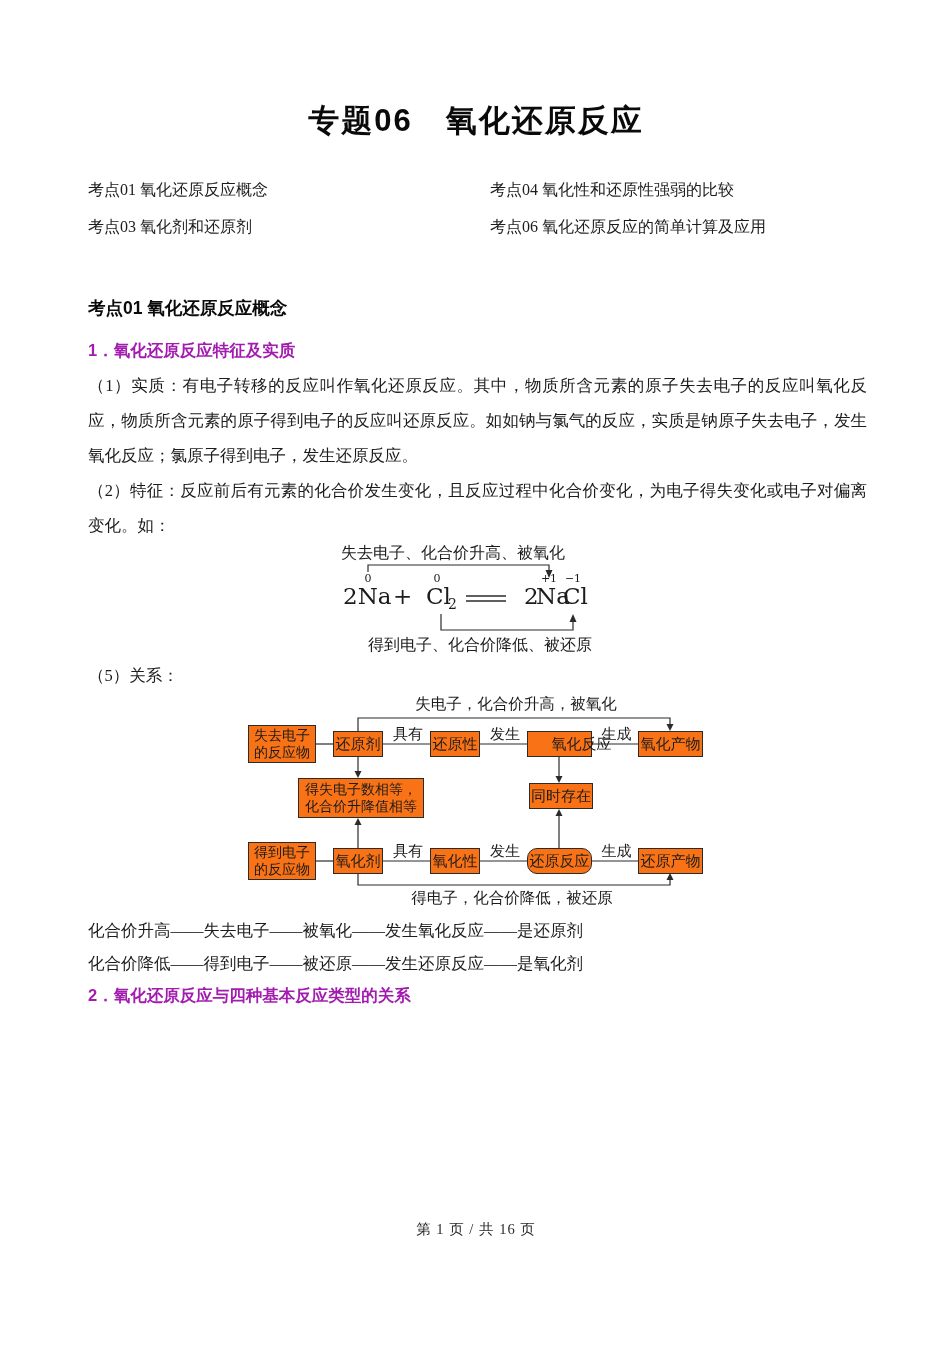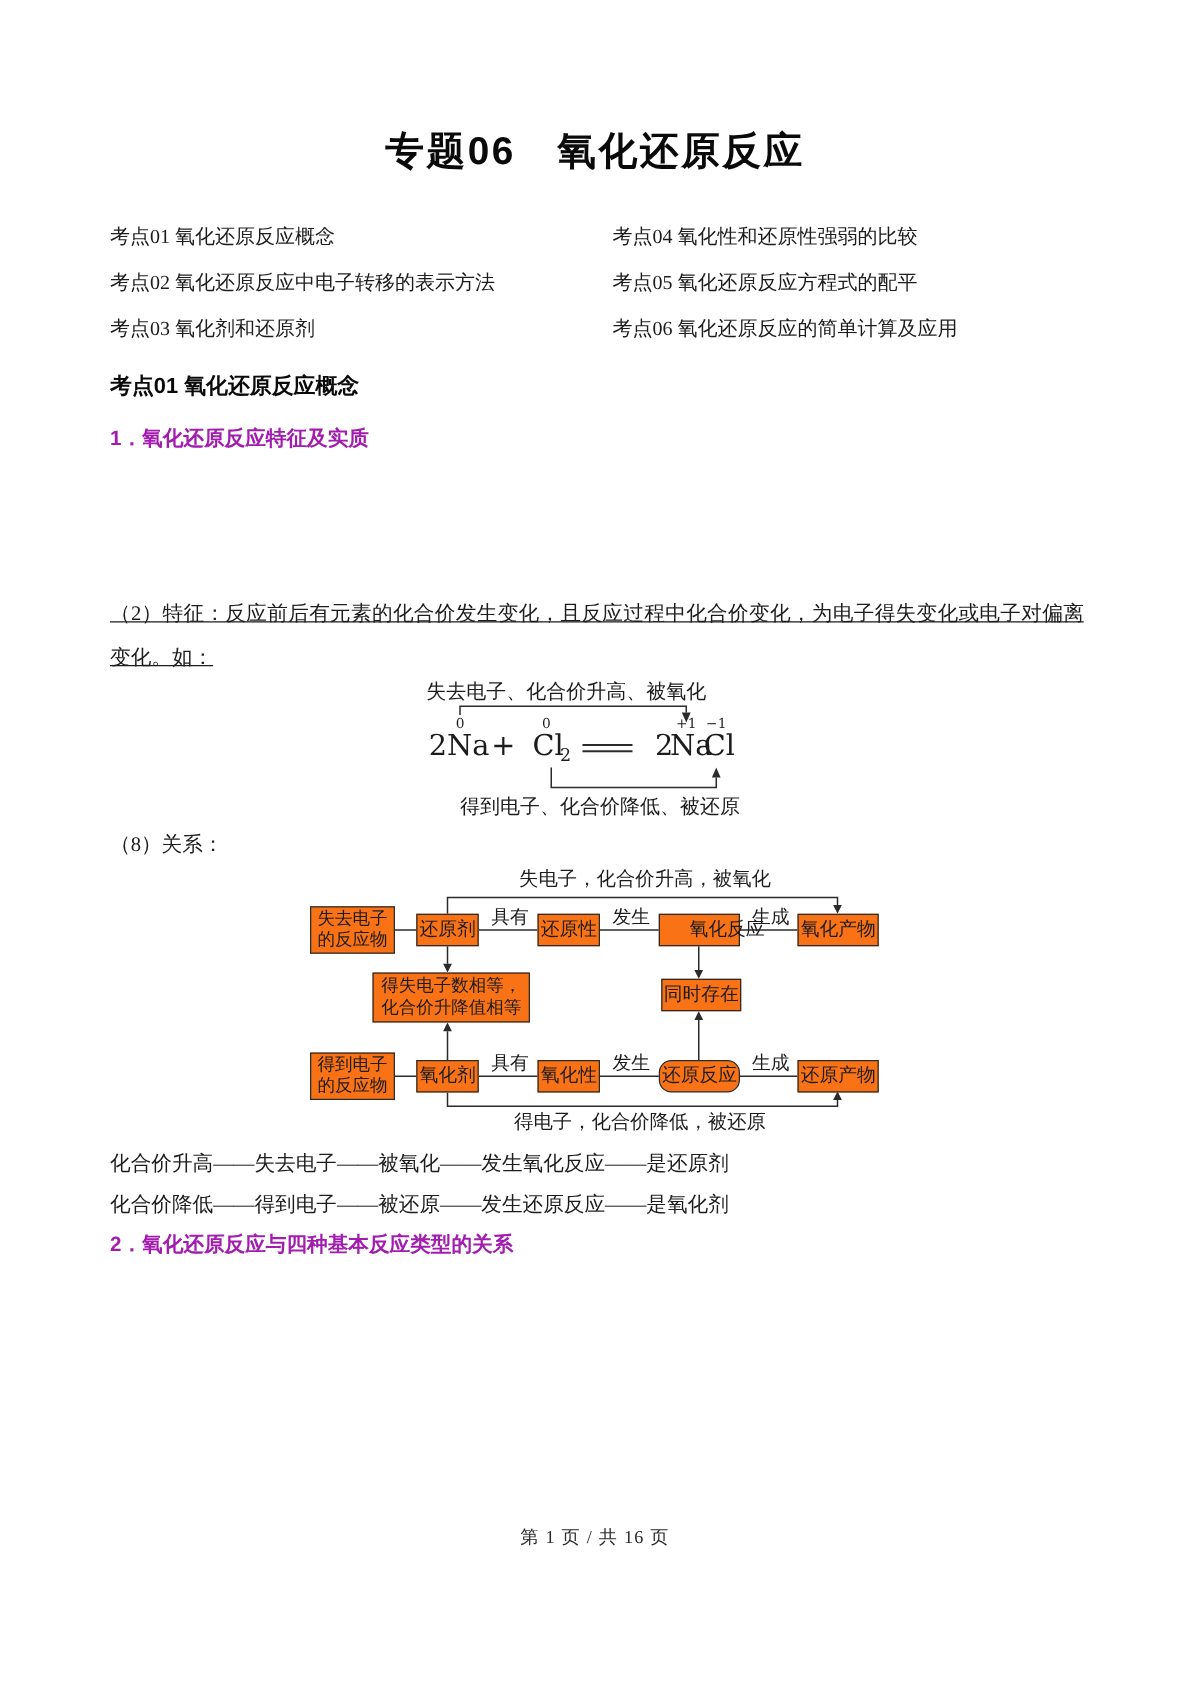--- a/index.html
+++ b/index.html
@@ -76,35 +76,32 @@
 <div class="page">
 
   <h1 class="title">专题06　氧化还原反应</h1>
 
   <div class="toc">
     <div class="toc-row">
       <span class="toc-item left">考点01 氧化还原反应概念</span>
       <span class="toc-item">考点04 氧化性和还原性强弱的比较</span>
     </div>
     <div class="toc-row">
-      <span class="toc-item left">考点02 氧化还原反应中电子转移的表示方法</span>
-      <span class="toc-item">考点05 氧化还原反应方程式的配平</span>
-    </div>
-    <div class="toc-row">
       <span class="toc-item left">考点03 氧化剂和还原剂</span>
       <span class="toc-item">考点06 氧化还原反应的简单计算及应用</span>
     </div>
   </div>
 
   <h2 class="h-section" style="top:296px;">考点01 氧化还原反应概念</h2>
 
   <h3 class="h-sub" style="top:340px;">1．氧化还原反应特征及实质</h3>
 
-
-  <p class="para" style="top:473px;text-decoration:underline;">（2）特征：反应前后有元素的化合价发生变化，且反应过程中化合价变化，为电子得失变化或电子对偏离变化。如：</p>
+  <p class="para" style="top:368px;">（1）实质：有电子转移的反应叫作氧化还原反应。其中，物质所含元素的原子失去电子的反应叫氧化反应，物质所含元素的原子得到电子的反应叫还原反应。如如钠与氯气的反应，实质是钠原子失去电子，发生氧化反应；氯原子得到电子，发生还原反应。</p>
+
+  <p class="para" style="top:473px;">（2）特征：反应前后有元素的化合价发生变化，且反应过程中化合价变化，为电子得失变化或电子对偏离变化。如：</p>
 
   <div class="equation">
     <svg width="320" height="118" viewBox="0 0 320 118">
       <text class="eq-cn" x="123" y="18" text-anchor="middle">失去电子、化合价升高、被氧化</text>
       <path class="eq-bracket" d="M38,32 V25 H219 V30"></path>
       <polygon class="eq-arrow" points="215.5,30 222.5,30 219,38"></polygon>
 
       <text class="eq-ox" x="38" y="42" text-anchor="middle">0</text>
       <text class="eq-ox" x="107" y="42" text-anchor="middle">0</text>
       <text class="eq-ox" x="219" y="42" text-anchor="middle">+1</text>
@@ -119,21 +116,21 @@
       <text class="eq-f" x="194" y="64">2</text>
       <text class="eq-f" x="206" y="64">Na</text>
       <text class="eq-f" x="233" y="64">Cl</text>
 
       <path class="eq-bracket" d="M111,74 V90 H243 V82"></path>
       <polygon class="eq-arrow" points="239.5,82 246.5,82 243,74"></polygon>
       <text class="eq-cn" x="150" y="110" text-anchor="middle">得到电子、化合价降低、被还原</text>
     </svg>
   </div>
 
-  <p class="para nojust" style="top:658px;">（8）关系：</p>
+  <p class="para nojust" style="top:658px;">（5）关系：</p>
 
   <div class="flow">
     <svg class="underlay" width="470" height="218" viewBox="0 0 470 218">
 
       <line class="fline" x1="68" y1="49" x2="85" y2="49"></line>
       <line class="fline" x1="135" y1="49" x2="182" y2="49"></line>
       <line class="fline" x1="232" y1="49" x2="279" y2="49"></line>
       <line class="fline" x1="344" y1="49" x2="390" y2="49"></line>
 
       <line class="fline" x1="68" y1="166" x2="85" y2="166"></line>

